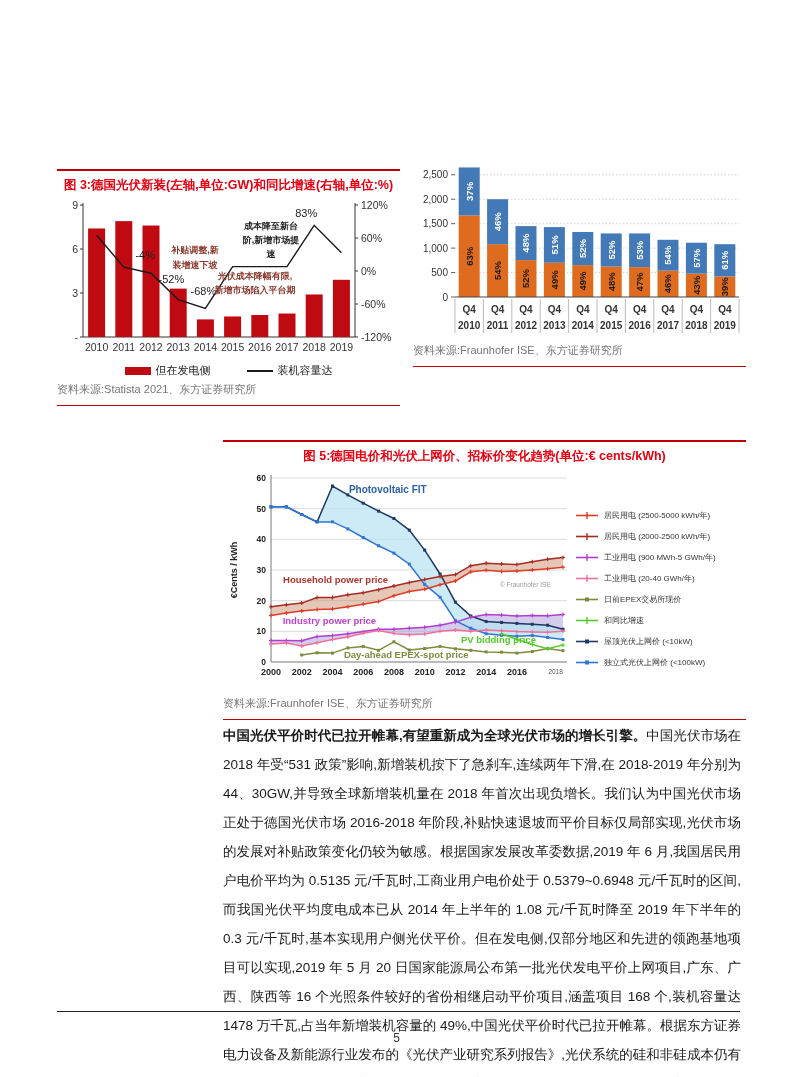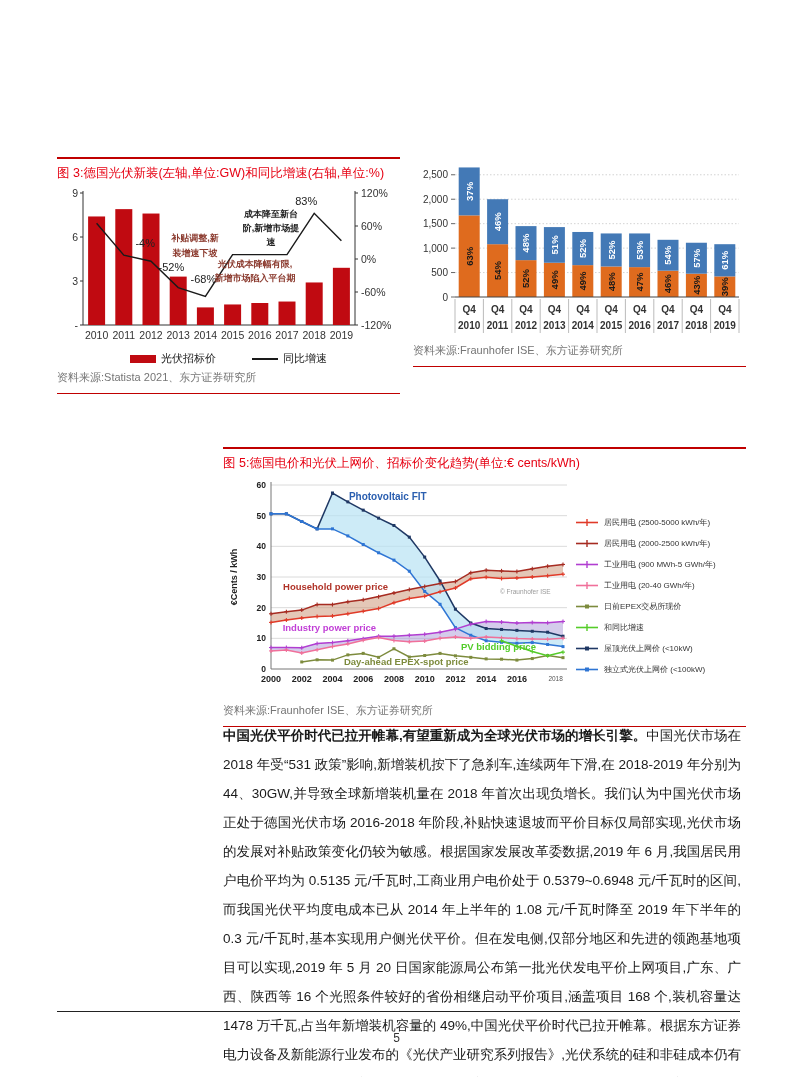--- a/index.html
+++ b/index.html
@@ -1,18 +1,18 @@
 <!DOCTYPE html>
 <html><head>
 <meta charset="utf-8">
 <style>
   html,body{margin:0;padding:0;background:#ffffff;}
   body{width:793px;height:1077px;position:relative;font-family:"Liberation Sans","DejaVu Sans",sans-serif;color:#1a1a1a;}
   .fig{position:absolute;}
-  .fig-title{border-top:2px solid #c00000;color:#e60012;font-weight:normal;font-size:12.5px;line-height:1.6;padding-top:4px;margin:0 0 4px 0;}
+  .fig-title{border-top:2px solid #c00000;color:#e60012;font-weight:bold;font-size:12.5px;line-height:1.6;padding-top:4px;margin:12px 0 4px 0;text-align:center;}
   .fig-source{color:#757575;font-size:11px;border-bottom:1.5px solid #c00000;padding-bottom:8px;margin-top:4px;}
   .legend-row{display:flex;justify-content:center;align-items:center;gap:36px;font-size:11px;color:#222;margin-top:2px;}
   .legend-row .sw-bar{display:inline-block;width:26px;height:8px;background:#c00a11;margin-right:5px;vertical-align:middle;}
   .legend-row .sw-line{display:inline-block;width:26px;height:0;border-top:2px solid #1a1a1a;margin-right:5px;vertical-align:middle;}
   .fig4-legend{display:flex;justify-content:flex-start;gap:110px;padding-left:62px;font-size:10px;color:#222;margin-top:2px;}
   .fig5-row{display:flex;align-items:flex-start;}
   .fig5-legend{width:171px;padding-top:40px;display:flex;flex-direction:column;gap:10px;overflow:visible;}
   .fig5-legend .item{display:flex;align-items:center;gap:5px;font-size:8px;color:#333;white-space:nowrap;}
   .para{position:absolute;left:223px;top:721px;width:518px;font-size:13.5px;line-height:29px;text-align:justify;margin:0;}
   .footer-line{position:absolute;left:57px;top:1011px;width:683px;border-top:1.5px solid #222;}
@@ -69,22 +69,22 @@
       <text x="284.4" y="152" font-size="10.5" fill="#333" text-anchor="middle">2019</text>
       <text x="98" y="60.2" font-size="11" fill="#222" text-anchor="end">-4%</text>
       <text x="127.2" y="83.6" font-size="11" fill="#222" text-anchor="end">-52%</text>
       <text x="146.39999999999998" y="96.4" font-size="11" fill="#222" text-anchor="middle">-68%</text>
       <text x="249.2" y="18.349999999999994" font-size="11" fill="#222" text-anchor="middle">83%</text>
       <text x="138" y="54" font-size="9" fill="#8b3a2e" font-weight="bold" text-anchor="middle"><tspan x="138" y="54">补贴调整,新</tspan><tspan x="138" y="69">装增速下坡</tspan></text>
       <text x="214" y="30" font-size="9" fill="#222222" font-weight="bold" text-anchor="middle"><tspan x="214" y="30">成本降至新台</tspan><tspan x="214" y="44">阶,新增市场提</tspan><tspan x="214" y="58">速</tspan></text>
       <text x="198" y="80" font-size="9" fill="#8b3a2e" font-weight="bold" text-anchor="middle"><tspan x="198" y="80">光伏成本降幅有限,</tspan><tspan x="198" y="94">新增市场陷入平台期</tspan></text>
     </svg>
   <div class="legend-row">
-    <span><span class="sw-bar"></span><span>光伏招标价</span></span>
-    <span><span class="sw-line"></span><span>同比增速</span></span>
+    <span><span class="sw-bar"></span><span>但在发电侧</span></span>
+    <span><span class="sw-line"></span><span>装机容量达</span></span>
   </div>
   <div class="fig-source">资料来源:Statista 2021、东方证券研究所</div>
 </div>
 
 <div class="fig" style="left:413px;top:157px;width:333px;">
   <svg id="fig4-svg" width="333" height="178">
       <line x1="38" y1="140" x2="42" y2="140" stroke="#666" stroke-width="1"></line>
       <text x="35" y="143.5" font-size="10" fill="#333" text-anchor="end">0</text>
       <line x1="42" y1="115.55555555555556" x2="326" y2="115.55555555555556" stroke="#c8c8c8" stroke-width="0.8" stroke-dasharray="1.5,2"></line>
       <line x1="38" y1="115.55555555555556" x2="42" y2="115.55555555555556" stroke="#666" stroke-width="1"></line>
@@ -170,21 +170,21 @@
       <text x="169.8" y="172" font-size="10" fill="#333" text-anchor="middle" font-weight="bold">2014</text>
       <text x="198.2" y="172" font-size="10" fill="#333" text-anchor="middle" font-weight="bold">2015</text>
       <text x="226.6" y="172" font-size="10" fill="#333" text-anchor="middle" font-weight="bold">2016</text>
       <text x="255" y="172" font-size="10" fill="#333" text-anchor="middle" font-weight="bold">2017</text>
       <text x="283.4" y="172" font-size="10" fill="#333" text-anchor="middle" font-weight="bold">2018</text>
       <text x="311.8" y="172" font-size="10" fill="#333" text-anchor="middle" font-weight="bold">2019</text>
     </svg>
   <div class="fig-source">资料来源:Fraunhofer ISE、东方证券研究所</div>
 </div>
 
-<div class="fig" style="left:223px;top:447px;width:523px;">
+<div class="fig" style="left:223px;top:428px;width:523px;">
   <div class="fig-title">图 5:德国电价和光伏上网价、招标价变化趋势(单位:€ cents/kWh)</div>
   <div class="fig5-row">
     <svg id="fig5-svg" width="352" height="222">
         <text x="43" y="195" font-size="8.5" fill="#222" text-anchor="end" font-weight="bold">0</text>
         <line x1="48" y1="161.33333333333334" x2="344" y2="161.33333333333334" stroke="#d0d0d0" stroke-width="0.8"></line>
         <text x="43" y="164.33333333333334" font-size="8.5" fill="#222" text-anchor="end" font-weight="bold">10</text>
         <line x1="48" y1="130.66666666666669" x2="344" y2="130.66666666666669" stroke="#d0d0d0" stroke-width="0.8"></line>
         <text x="43" y="133.66666666666669" font-size="8.5" fill="#222" text-anchor="end" font-weight="bold">20</text>
         <line x1="48" y1="100" x2="344" y2="100" stroke="#d0d0d0" stroke-width="0.8"></line>
         <text x="43" y="103" font-size="8.5" fill="#222" text-anchor="end" font-weight="bold">30</text>

